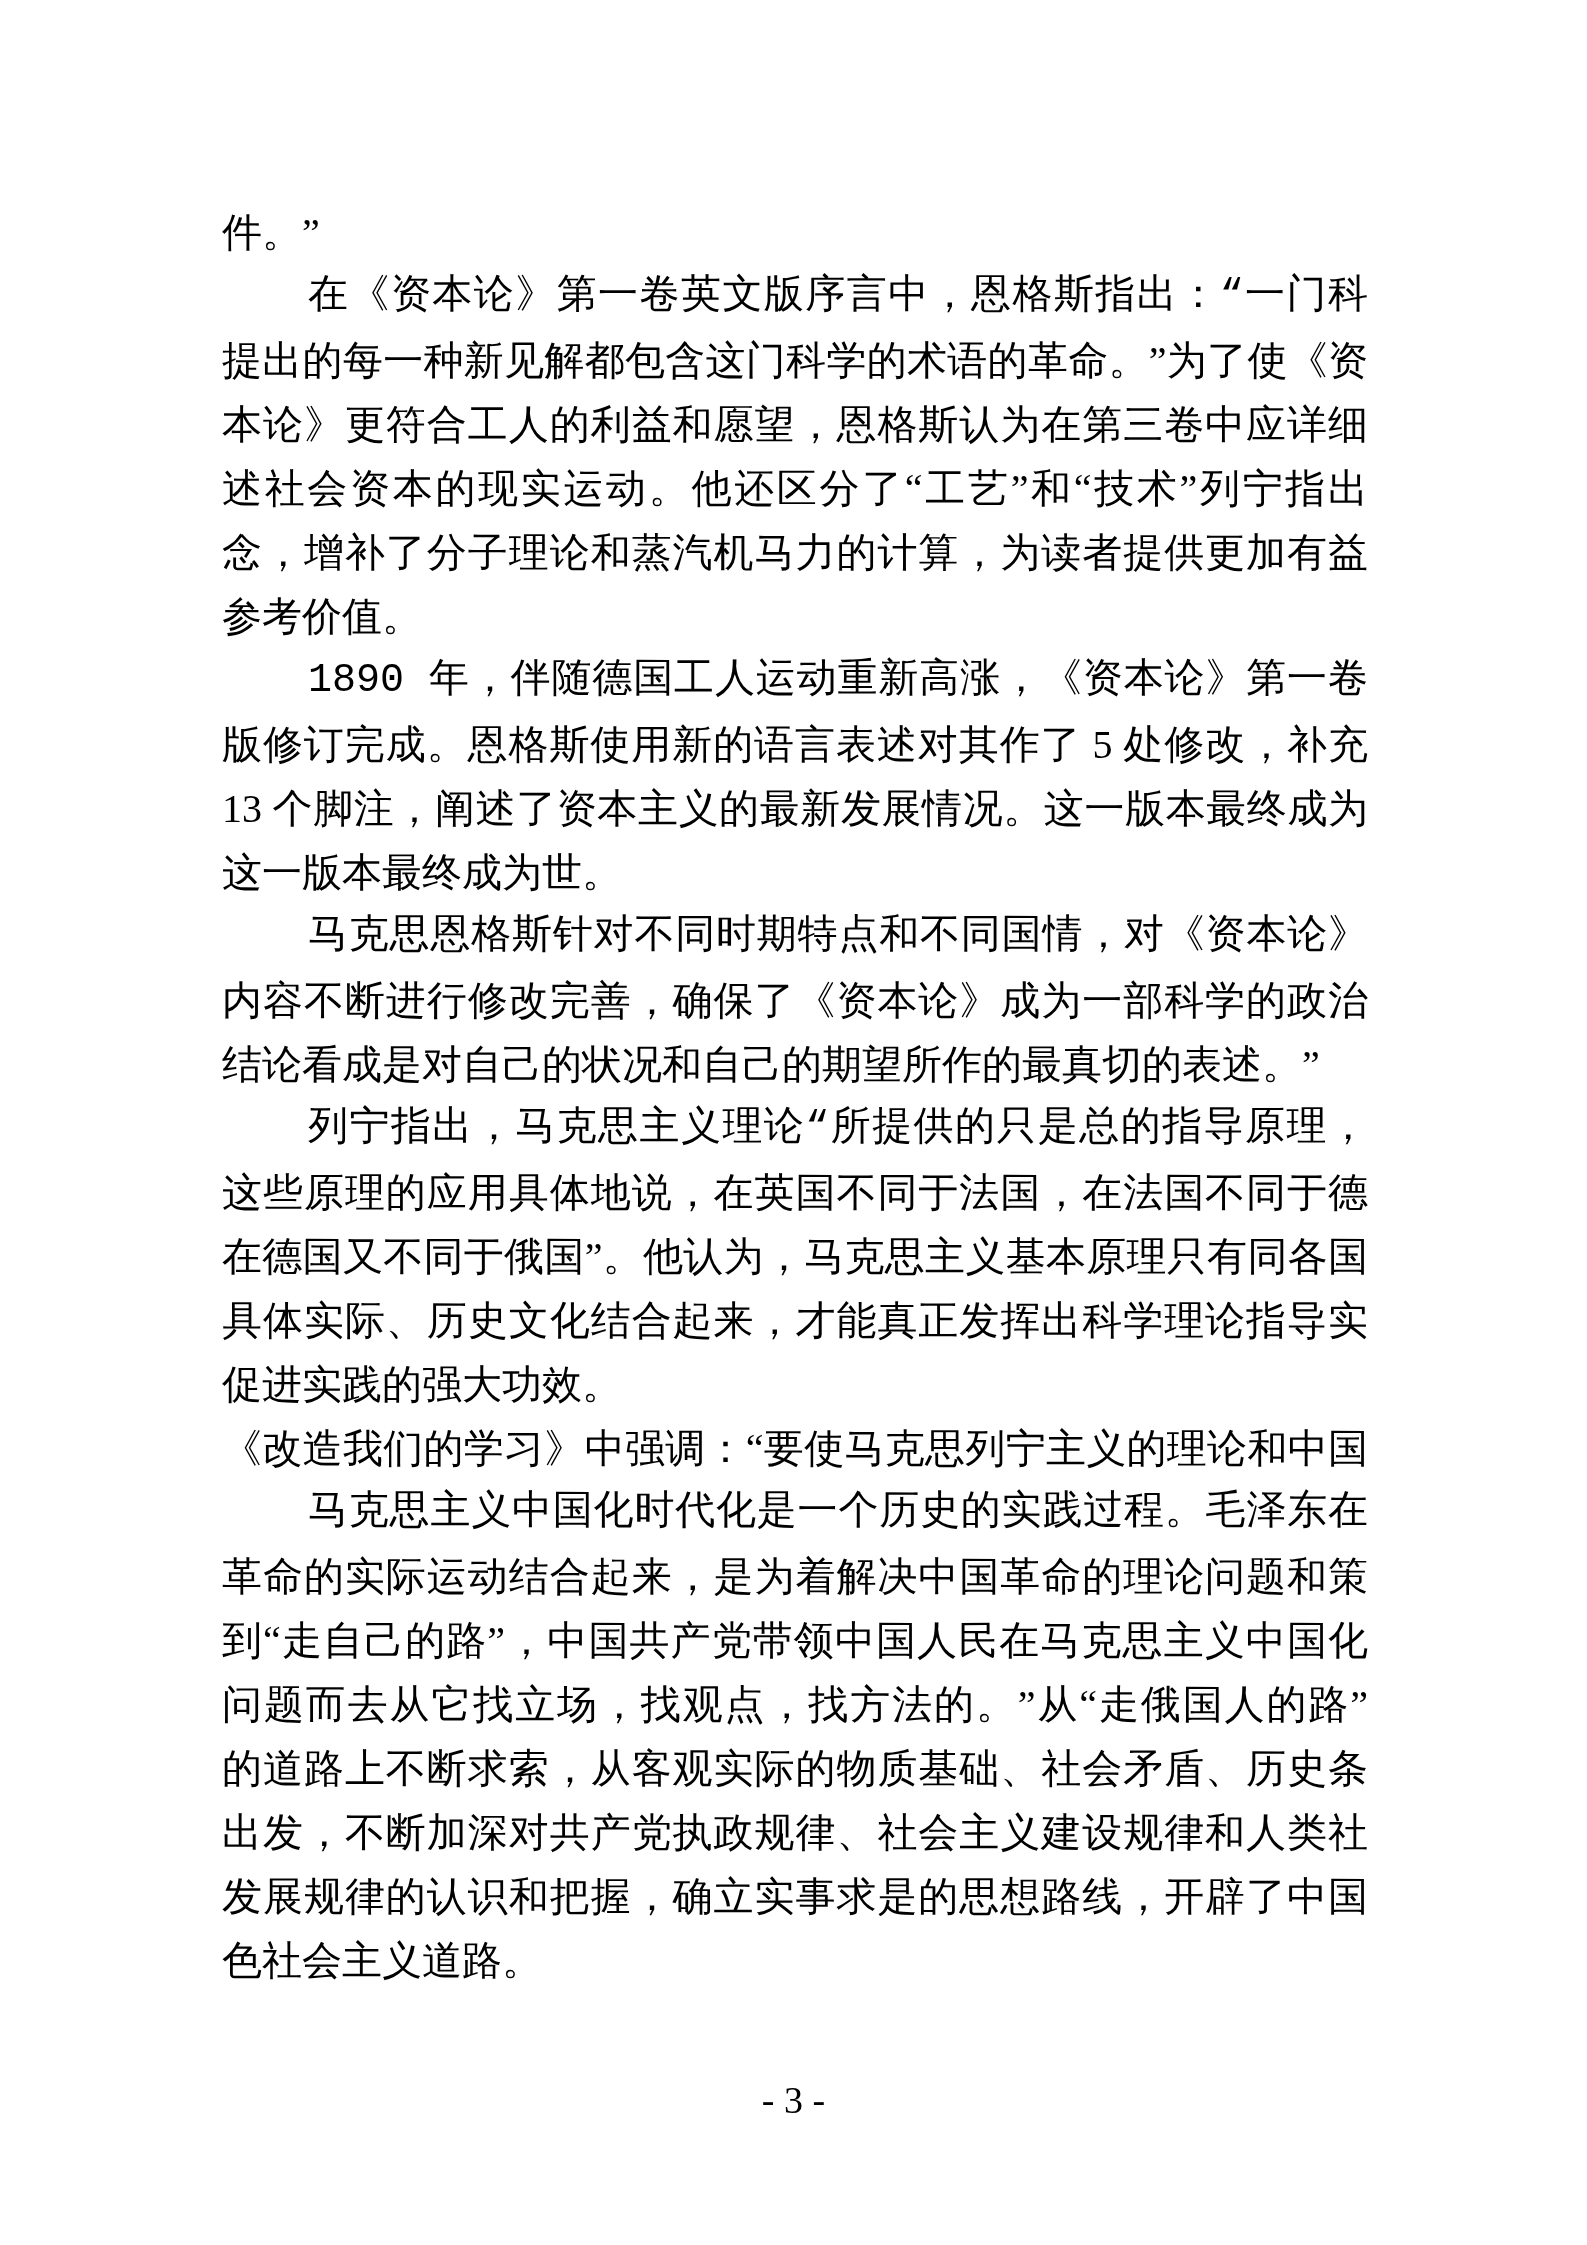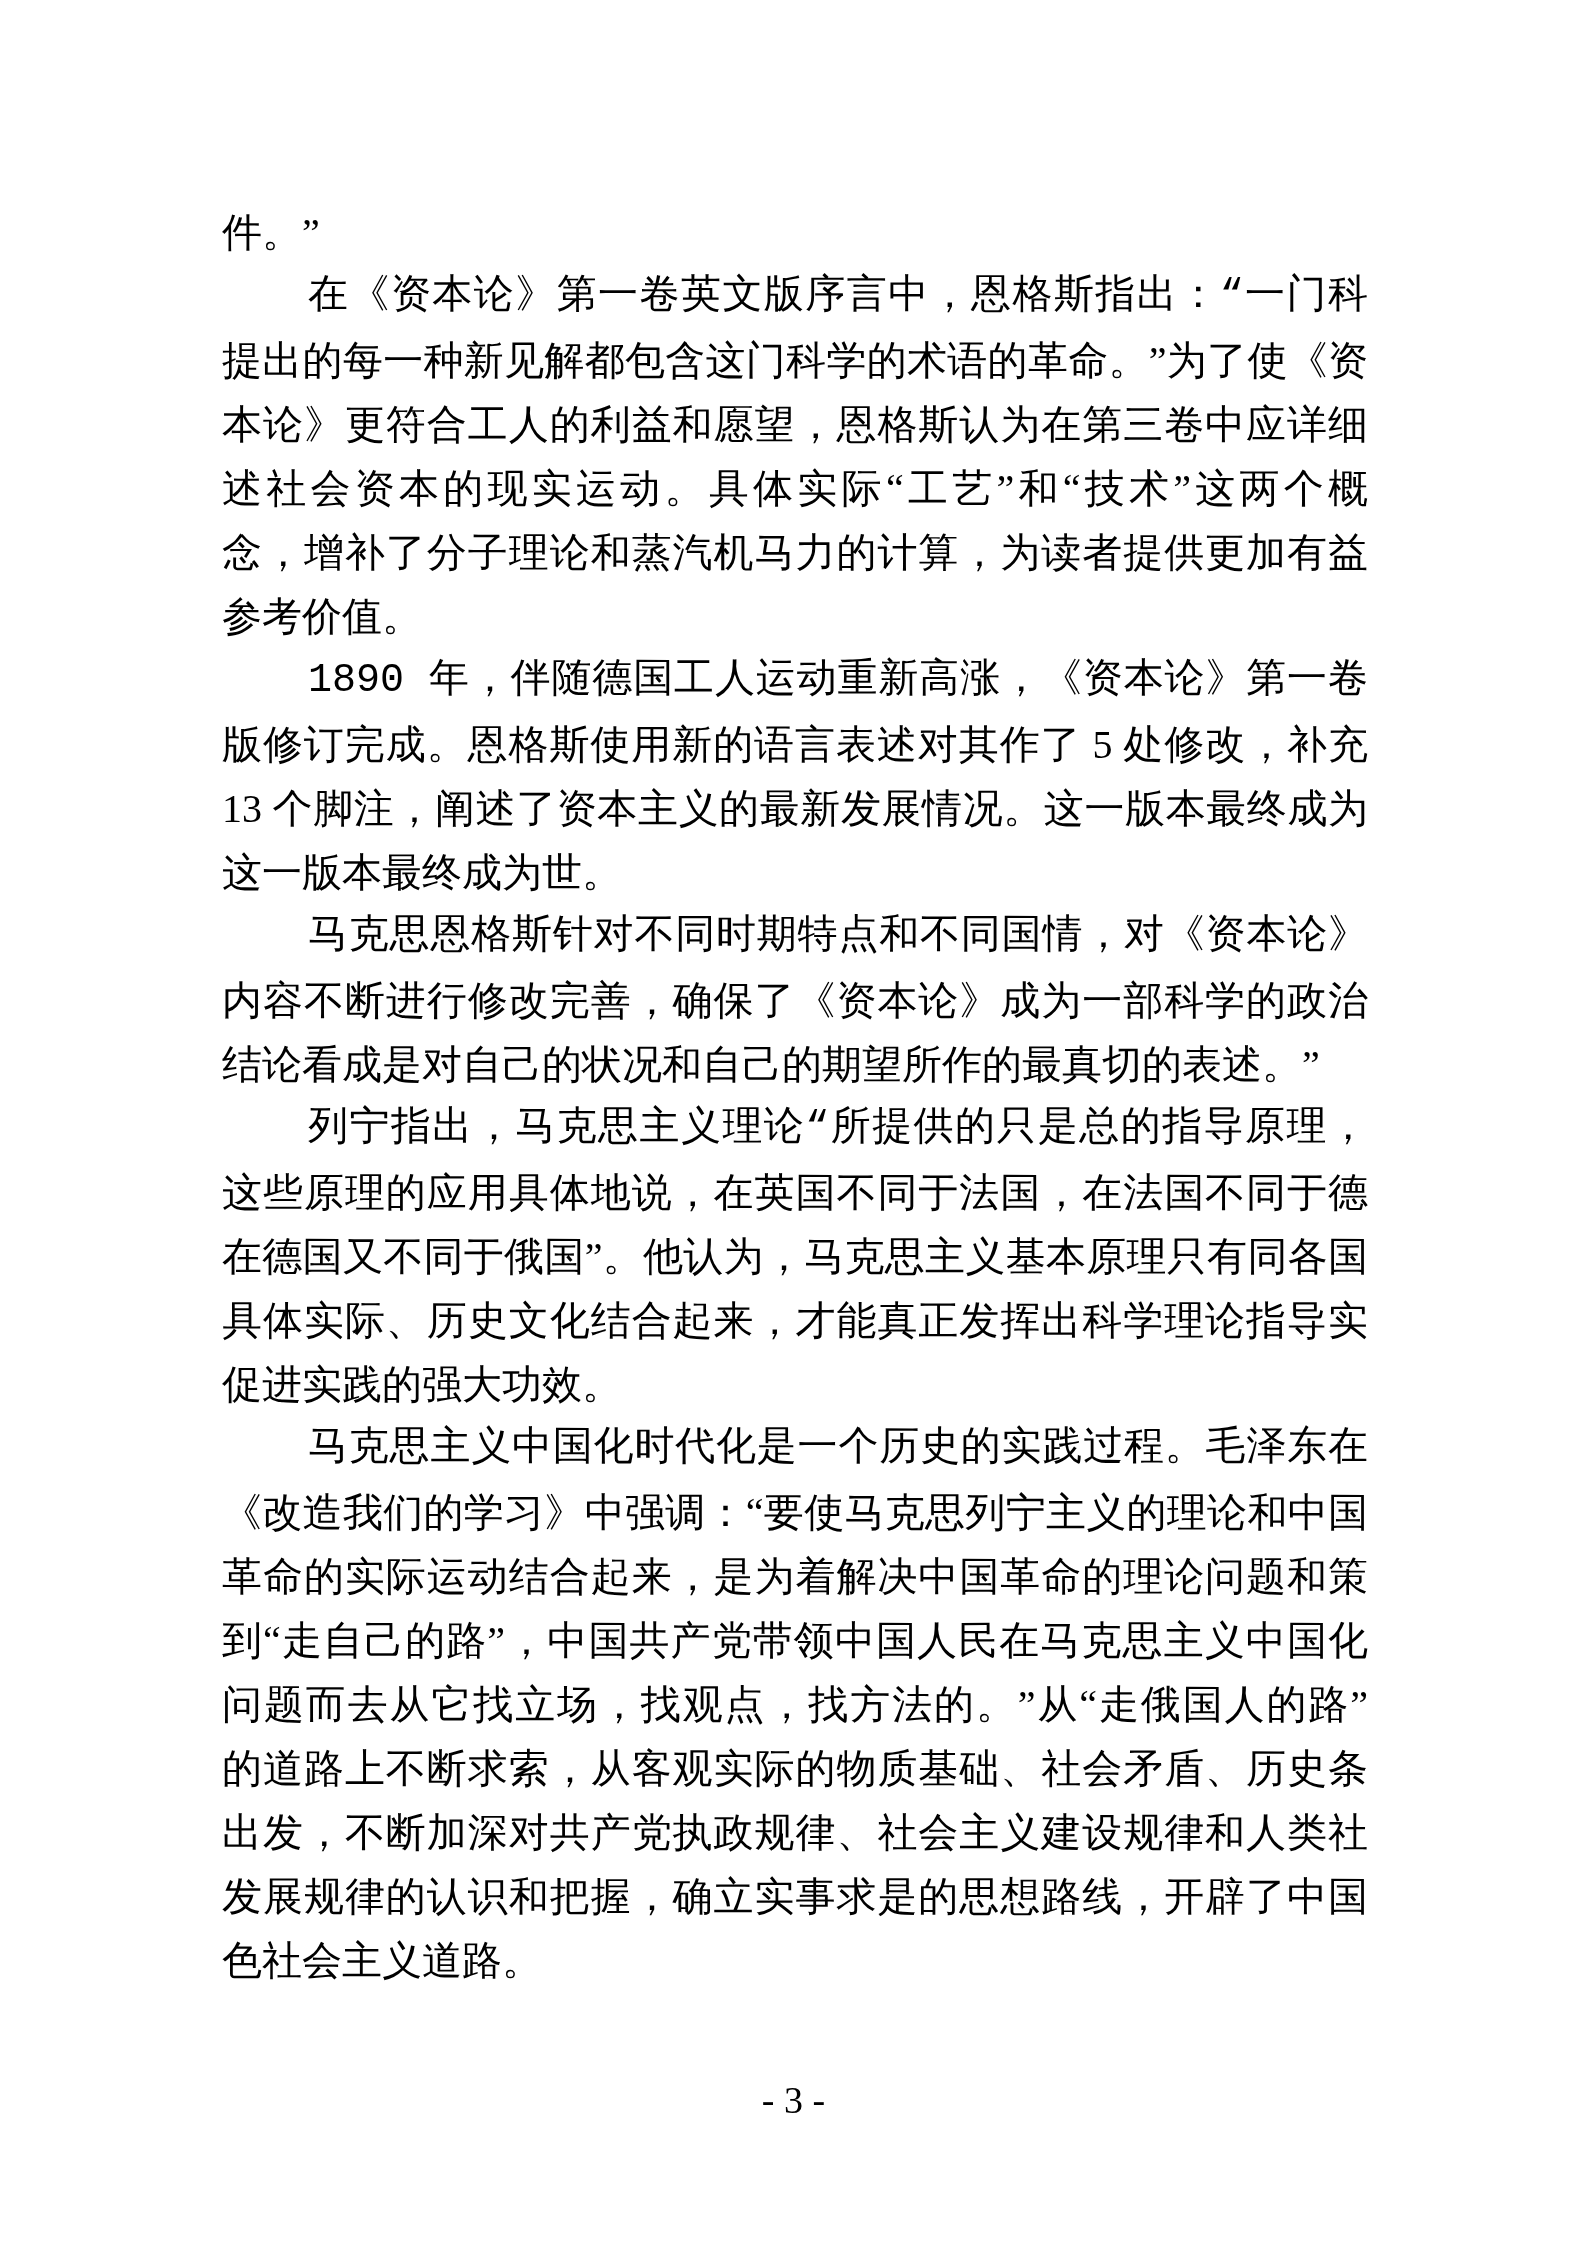--- a/index.html
+++ b/index.html
@@ -57,21 +57,21 @@
 
 <div class="page">
   <main class="content">
       <div class="para">
         <div class="line last">件。”</div>
       </div>
       <div class="para">
         <div class="line indent">在《资本论》第一卷英文版序言中，恩格斯指出：“一门科学</div>
         <div class="line">提出的每一种新见解都包含这门科学的术语的革命。”为了使《资</div>
         <div class="line">本论》更符合工人的利益和愿望，恩格斯认为在第三卷中应详细论</div>
-        <div class="line">述社会资本的现实运动。具体实际“工艺”和“技术”这两个概</div>
+        <div class="line">述社会资本的现实运动。他还区分了“工艺”和“技术”列宁指出</div>
         <div class="line">念，增补了分子理论和蒸汽机马力的计算，为读者提供更加有益的</div>
         <div class="line last">参考价值。</div>
       </div>
       <div class="para">
         <div class="line indent">1890 年，伴随德国工人运动重新高涨，《资本论》第一卷第四</div>
         <div class="line">版修订完成。恩格斯使用新的语言表述对其作了 5 处修改，补充了</div>
         <div class="line">13 个脚注，阐述了资本主义的最新发展情况。这一版本最终成为世</div>
         <div class="line last">这一版本最终成为世。</div>
       </div>
       <div class="para">
@@ -80,22 +80,22 @@
         <div class="line last">结论看成是对自己的状况和自己的期望所作的最真切的表述。”</div>
       </div>
       <div class="para">
         <div class="line indent">列宁指出，马克思主义理论“所提供的只是总的指导原理，而</div>
         <div class="line">这些原理的应用具体地说，在英国不同于法国，在法国不同于德国，</div>
         <div class="line">在德国又不同于俄国”。他认为，马克思主义基本原理只有同各国</div>
         <div class="line">具体实际、历史文化结合起来，才能真正发挥出科学理论指导实践、</div>
         <div class="line last">促进实践的强大功效。</div>
       </div>
       <div class="para">
+        <div class="line">《改造我们的学习》中强调：“要使马克思列宁主义的理论和中国</div>
         <div class="line indent">马克思主义中国化时代化是一个历史的实践过程。毛泽东在</div>
-        <div class="line">《改造我们的学习》中强调：“要使马克思列宁主义的理论和中国</div>
         <div class="line">革命的实际运动结合起来，是为着解决中国革命的理论问题和策略</div>
         <div class="line">到“走自己的路”，中国共产党带领中国人民在马克思主义中国化</div>
         <div class="line">问题而去从它找立场，找观点，找方法的。”从“走俄国人的路”</div>
         <div class="line">的道路上不断求索，从客观实际的物质基础、社会矛盾、历史条件</div>
         <div class="line">出发，不断加深对共产党执政规律、社会主义建设规律和人类社会</div>
         <div class="line">发展规律的认识和把握，确立实事求是的思想路线，开辟了中国特</div>
         <div class="line last">色社会主义道路。</div>
       </div>
     </main>
   <footer class="footer">

